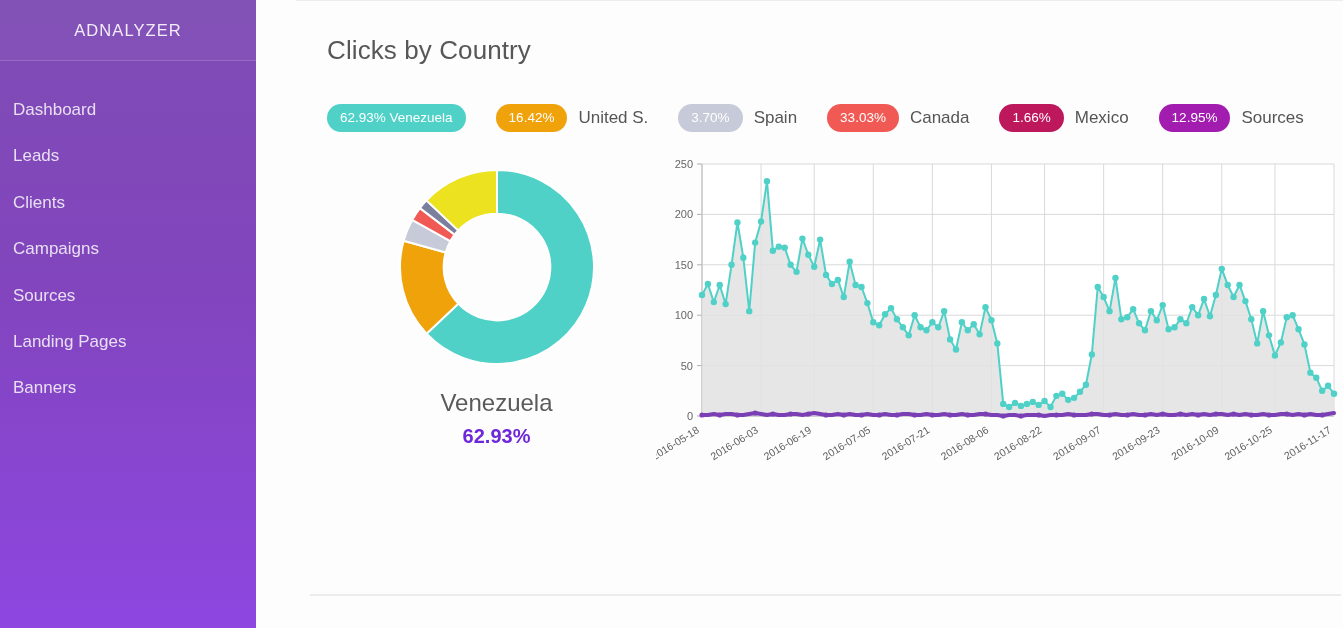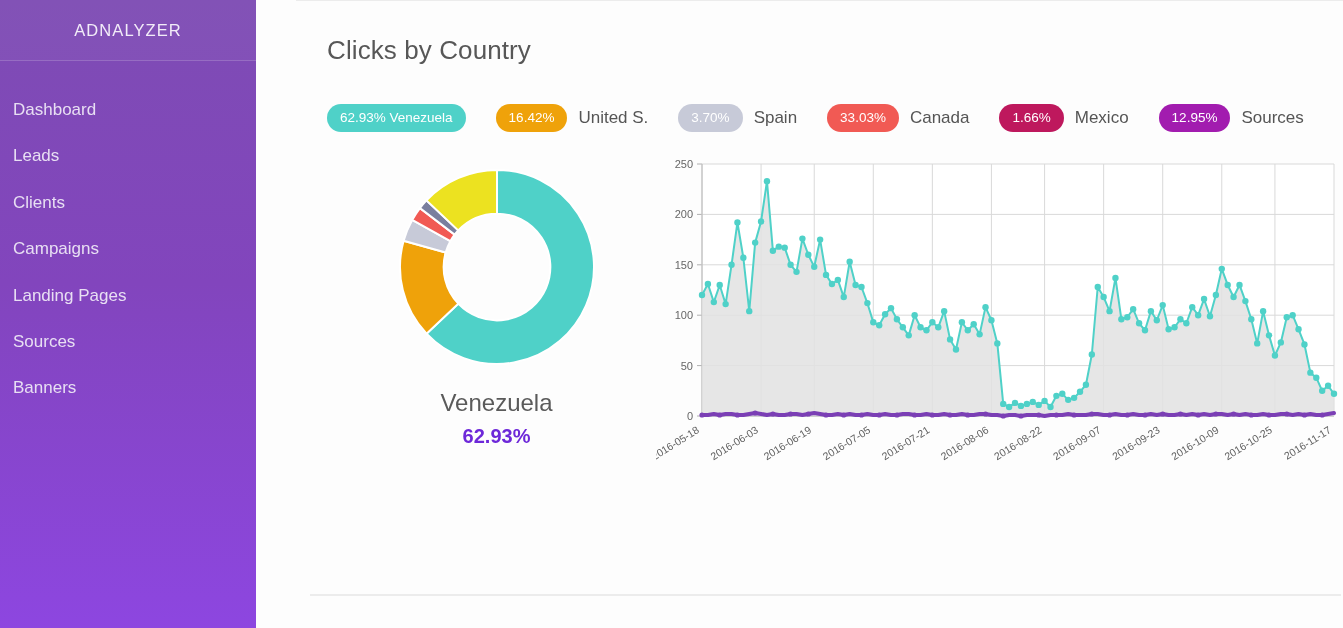--- a/index.html
+++ b/index.html
@@ -89,22 +89,22 @@
 
   <aside id="sidebar">
     <div id="brand">
       <span id="brand-text">ADNALYZER</span>
     </div>
     <nav id="nav">
       <a class="nav-item">Dashboard</a>
       <a class="nav-item">Leads</a>
       <a class="nav-item">Clients</a>
       <a class="nav-item">Campaigns</a>
+      <a class="nav-item">Sources</a>
       <a class="nav-item">Landing Pages</a>
-      <a class="nav-item">Sources</a>
       <a class="nav-item">Banners</a>
     </nav>
   </aside>
 
   <main id="main">
     <section id="card">
 
       <h1 id="card-title">Clicks by Country</h1>
 
       <div id="legend">

